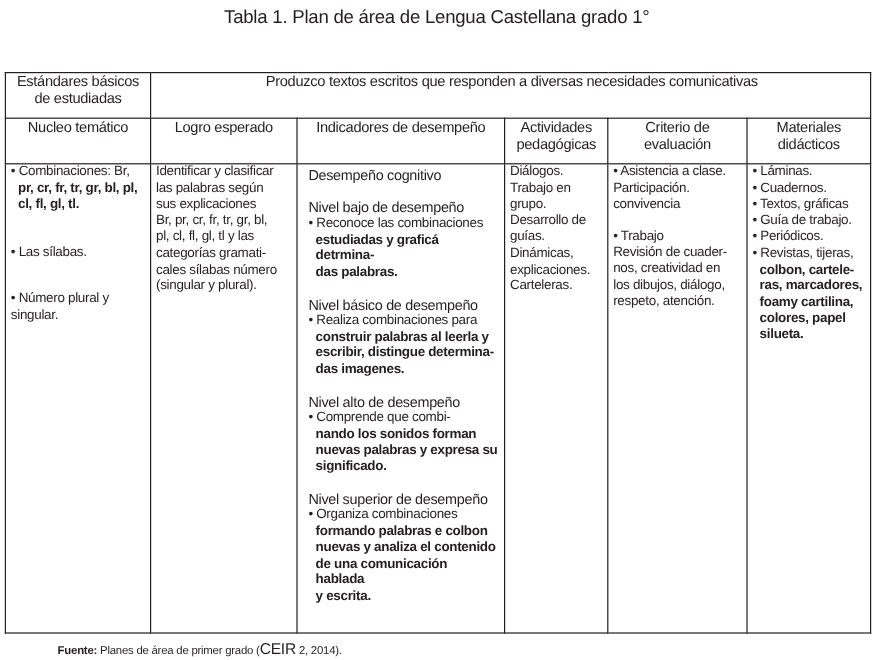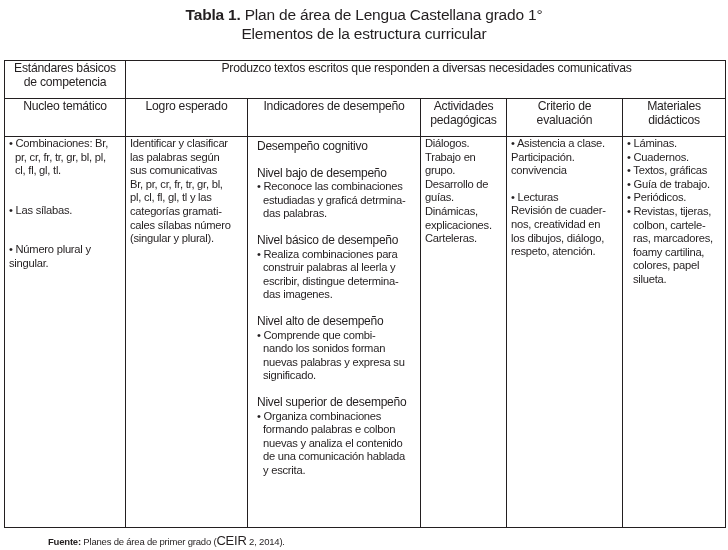--- a/index.html
+++ b/index.html
@@ -5,69 +5,68 @@
     html, body { margin: 0; padding: 0; background: #ffffff; }
     body {
       width: 728px; height: 550px; overflow: hidden; position: relative;
       font-family: "Liberation Sans", "DejaVu Sans", sans-serif;
       color: #231f20;
     }
     .title {
       position: absolute; left: 0; top: 5px; width: 728px;
       text-align: center; font-size: 15.5px; line-height: 19px; letter-spacing: -0.2px;
     }
-    .title b { font-weight: bold; }
+    .title b { font-weight: normal; }
     table.plan {
       position: absolute; left: 4px; top: 60px;
       width: 721px; height: 468px;
       border-collapse: collapse; table-layout: fixed;
       font-size: 11.2px; line-height: 13.6px; letter-spacing: -0.25px; padding-left: 18px;
     }
     table.plan td {
       border: 1.2px solid #231f20; vertical-align: top; padding: 0 4px;
     }
     .hdr td { vertical-align: middle; text-align: center; font-size: 12.2px; line-height: 14px; }
     .row-std td { height: 37px; }
     .row-cols td { height: 37px; }
     .std-text { text-align: right; padding-left: 6px !important; }
     .body td { padding-top: 4px; }
     .p { margin: 0; }
     .gap { height: 13px; }
-    .indent { padding-left: 6px; }
+    .indent { padding-left: 6px; font-weight: bold; }
     .lvl-title { font-size: 12px; margin: 0; }
     .center { text-align: left; }
     .source {
       position: absolute; left: 27px; top: 533px;
       font-size: 9.5px; letter-spacing: -0.2px;
     }
     .source b { font-weight: bold; margin-left: 21px; }
     .small-caps { font-size: 13px; }
   </style>
 </head>
 <body>
 
 <div class="title">
   <div><b>Tabla 1.</b> <span>Plan de área de Lengua Castellana grado 1°</span></div>
-  <div>Elementos de la estructura curricular</div>
 </div>
 
 <table class="plan">
   <colgroup>
     <col style="width:121px">
     <col style="width:122px">
     <col style="width:173px">
     <col style="width:86px">
     <col style="width:116px">
     <col style="width:103px">
   </colgroup>
   <tbody>
       <tr class="hdr row-std">
     <td>
       <div>Estándares básicos</div>
-      <div>de competencia</div>
+      <div>de estudiadas</div>
     </td>
     <td colspan="5" class="std-text">Produzco textos escritos que responden a diversas necesidades comunicativas</td>
   </tr>
   <tr class="hdr row-cols">
     <td>
           <div>Nucleo temático</div>
         </td>
     <td>
           <div>Logro esperado</div>
         </td>
@@ -98,21 +97,21 @@
       <p class="p">• Las sílabas.</p>
       <div class="gap"></div>
           <div class="gap"></div>
       <p class="p">• Número plural y</p>
       <p class="p">singular.</p>
     </td>
 
     <td>
       <p class="p">Identificar y clasificar</p>
       <p class="p">las palabras según</p>
-      <p class="p">sus comunicativas</p>
+      <p class="p">sus explicaciones</p>
       <p class="p">Br, pr, cr, fr, tr, gr, bl,</p>
       <p class="p">pl, cl, fl, gl, tl y las</p>
       <p class="p">categorías gramati-</p>
       <p class="p">cales sílabas número</p>
       <p class="p">(singular y plural).</p>
     </td>
 
     <td style="padding-left:9px;">
       <div style="height:3px"></div>
       <p class="p center lvl-title">Desempeño cognitivo</p>
@@ -159,21 +158,21 @@
       <p class="p">Dinámicas,</p>
       <p class="p">explicaciones.</p>
       <p class="p">Carteleras.</p>
     </td>
 
     <td>
       <p class="p">• Asistencia a clase.</p>
       <p class="p">Participación.</p>
       <p class="p">convivencia</p>
       <div class="gap"></div>
-      <p class="p">• Lecturas</p>
+      <p class="p">• Trabajo</p>
       <p class="p">Revisión de cuader-</p>
       <p class="p">nos, creatividad en</p>
       <p class="p">los dibujos, diálogo,</p>
       <p class="p">respeto, atención.</p>
     </td>
 
     <td>
       <p class="p">• Láminas.</p>
       <p class="p">• Cuadernos.</p>
       <p class="p">• Textos, gráficas</p>

